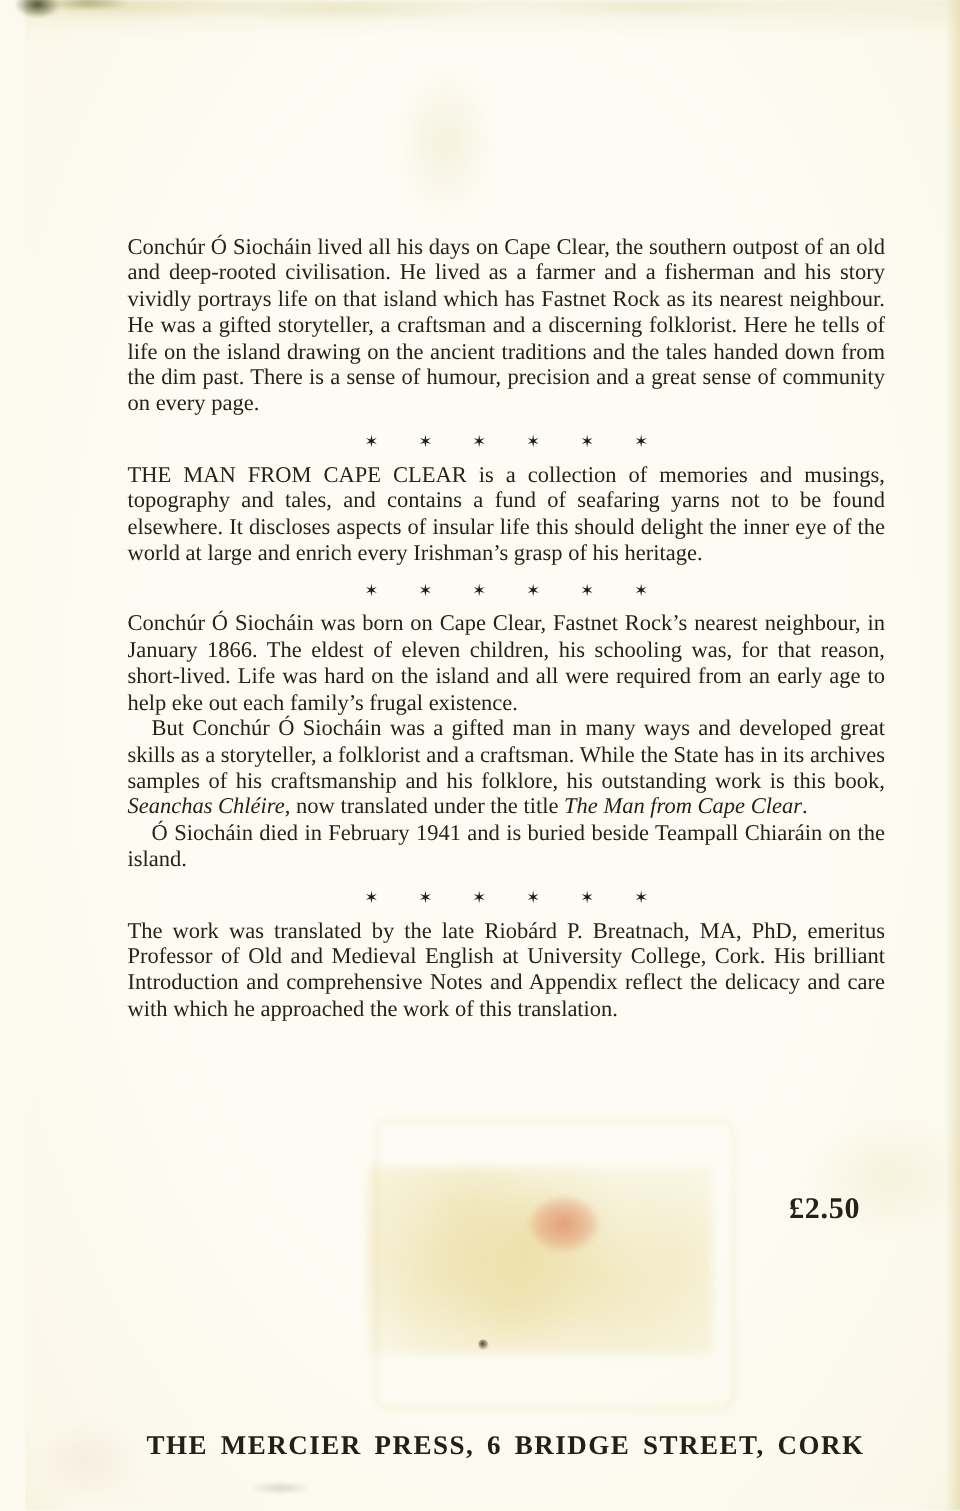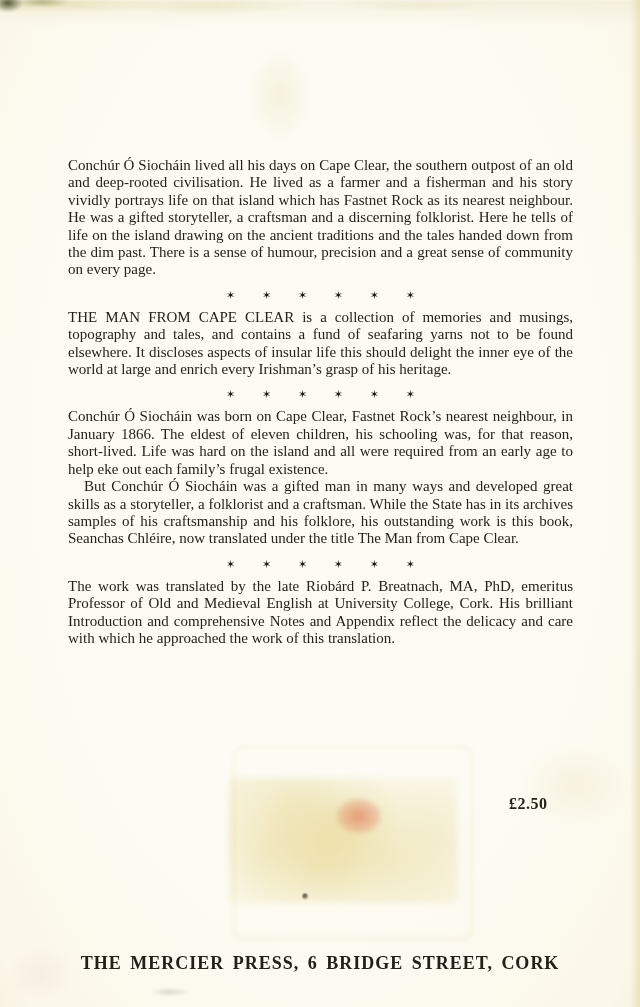--- a/index.html
+++ b/index.html
@@ -6,20 +6,21 @@
   body {
     width: 640px; height: 1007px;
     position: relative;
     overflow: hidden;
     background: #fcf9ee;
     font-family: "Liberation Serif", serif;
   }
   .cover {
     position: absolute; inset: 0;
     background: radial-gradient(ellipse at 50% 45%, #fdfcf4 55%, #fbf7e9 95%, #f8f3e0 100%);
+    margin-left: 17px;
   }
   
   .edge-top {
     position: absolute; left: 0; top: 0; width: 640px; height: 26px; pointer-events: none;
     background:
       radial-gradient(ellipse 150px 14px at 60px 4px,  rgba(214,204,140,0.40), rgba(214,204,140,0) 70%),
       radial-gradient(ellipse 140px 12px at 210px 6px, rgba(214,204,140,0.30), rgba(214,204,140,0) 70%),
       radial-gradient(ellipse 120px 10px at 420px 5px, rgba(214,204,140,0.22), rgba(214,204,140,0) 70%),
       linear-gradient(180deg, rgba(210,200,140,0.18), rgba(210,200,140,0));
     filter: blur(1px);
@@ -90,33 +91,33 @@
   
   .text-column {
     position: absolute; left: 68px; top: 157px; width: 505px;
     color: #262119;
     font-size: 15px;
     line-height: 17.4px;
     text-align: justify;
   }
   .text-column p { margin: 0; }
   .indent { text-indent: 16px; }
-  .italic { }
+  .italic { font-style: italic; }
   .separator {
     text-align: center;
     font-size: 11px;
     line-height: 14px;
     letter-spacing: 12px;
     text-indent: 12px; 
     margin: 9px 0 7px 0;
     color: #1d1a14;
   }
   .price {
     position: absolute; left: 509px; top: 795px;
-    font-size: 16px; font-weight: bold;
+    font-size: 20px; font-weight: bold;
     letter-spacing: 0.5px;
     color: #262119;
   }
   .publisher {
     position: absolute; left: 0; top: 953px; width: 640px;
     text-align: center;
     font-size: 18px; font-weight: bold;
     letter-spacing: 1px; word-spacing: 3px;
     color: #23201a;
   }
@@ -146,20 +147,21 @@
     <div class="separator">✶ ✶ ✶ ✶ ✶ ✶</div>
 
     <p>THE MAN FROM CAPE CLEAR is a collection of memories and musings, topography and tales, and contains a fund of seafaring yarns not to be found elsewhere. It discloses aspects of insular life this should delight the inner eye of the world at large and enrich every Irishman’s grasp of his heritage.</p>
 
     <div class="separator">✶ ✶ ✶ ✶ ✶ ✶</div>
 
     <p>Conchúr Ó Siocháin was born on Cape Clear, Fastnet Rock’s nearest neighbour, in January 1866. The eldest of eleven children, his schooling was, for that reason, short-lived. Life was hard on the island and all were required from an early age to help eke out each family’s frugal existence.</p>
 
     <p class="indent"><span>But Conchúr Ó Siocháin was a gifted man in many ways and developed great skills as a storyteller, a folklorist and a craftsman. While the State has in its archives samples of his craftsmanship and his folklore, his outstanding work is this book, </span><span class="italic">Seanchas Chléire</span><span>, now translated under the title </span><span class="italic">The Man from Cape Clear</span><span>.</span></p>
 
+    <p class="indent">Ó Siocháin died in February 1941 and is buried beside Teampall Chiaráin on the island.</p>
 
     <div class="separator">✶ ✶ ✶ ✶ ✶ ✶</div>
 
     <p>The work was translated by the late Riobárd P. Breatnach, MA, PhD, emeritus Professor of Old and Medieval English at University College, Cork. His brilliant Introduction and comprehensive Notes and Appendix reflect the delicacy and care with which he approached the work of this translation.</p>
 
   </main>
 
   <div class="price">£2.50</div>
 
   <div class="publisher">THE MERCIER PRESS, 6 BRIDGE STREET, CORK</div>

